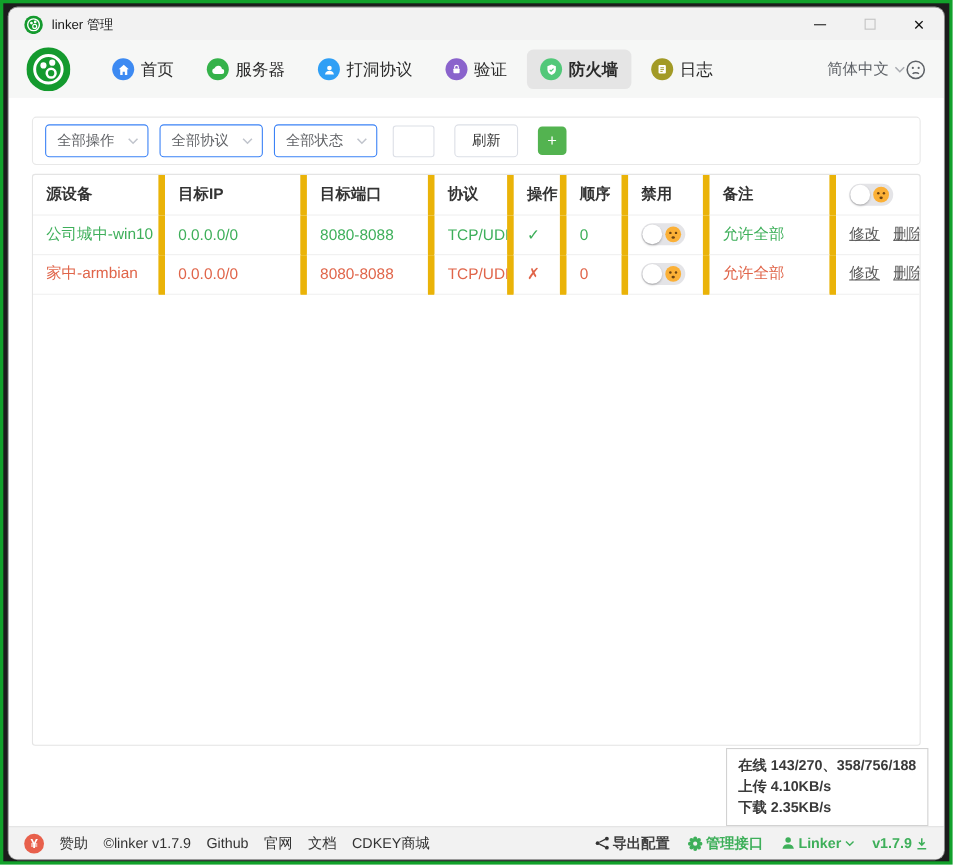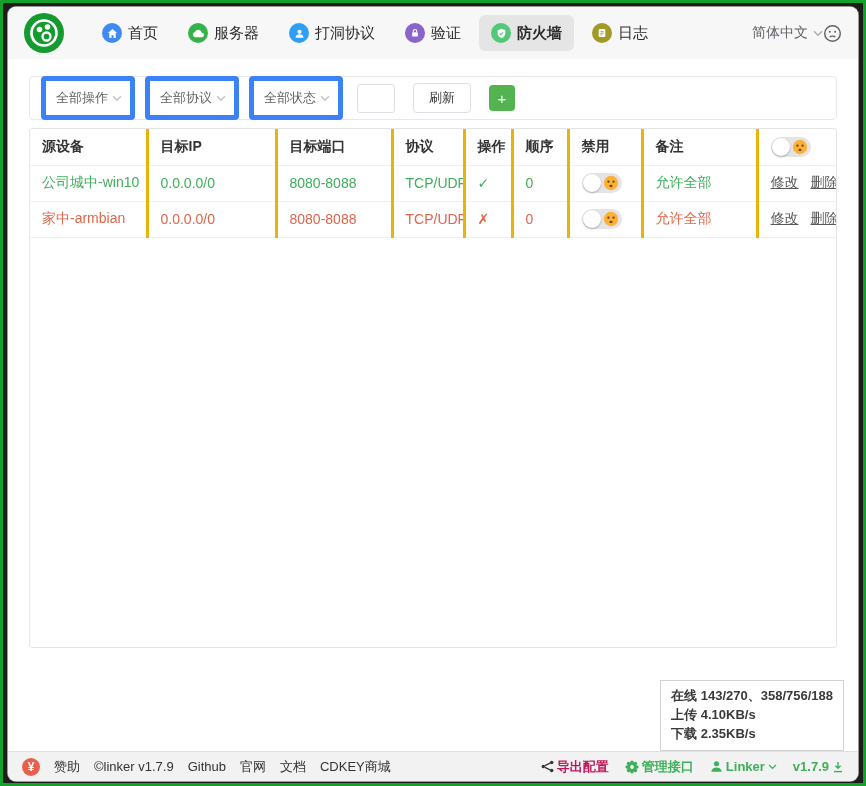--- a/index.html
+++ b/index.html
@@ -32,34 +32,34 @@
   .tabs { display:flex; align-items:center; gap:6px; }
   .tab { display:flex; align-items:center; gap:6px; padding:8px 12px; border-radius:6px; font-size:15px; color:#2b2b2b; cursor:pointer; white-space:nowrap; }
   .tab.active { background:#e5e5e5; font-weight:700; }
   .tab-icon { width:20px; height:20px; border-radius:50%; display:flex; align-items:center; justify-content:center; flex:0 0 auto; }
   .nav-right { margin-left:auto; display:flex; align-items:center; color:#5f6368; font-size:14px; }
   .lang { display:flex; align-items:center; gap:5px; cursor:pointer; }
   
   .main { flex:1 1 auto; background:#fff; position:relative; overflow:hidden; }
   .filter-panel { margin:17px 21px 0; height:44px; border:1px solid #e8e8e8; border-radius:4px;
     display:flex; align-items:center; padding:0 11px; gap:10px; }
-  .select { width:94px; height:44px; border:5px solid #3b82f6; border-radius:4px; background:#fff;
+  .select { width:94px; height:30px; border:1px solid #3b82f6; border-radius:4px; background:#fff;
     display:flex; align-items:center; justify-content:space-between; padding:0 8px 0 10px;
     font-size:13px; color:#606266; cursor:pointer; }
   .search-group { display:flex; align-items:center; margin-left:4px; }
   .search-label { font-size:14px; color:#3a3a3a; }
   .search-input { width:38px; height:29px; border:1px solid #dcdfe6; border-radius:3px; outline:none; font-size:13px; padding:0 4px; }
   .btn-refresh { height:30px; padding:0 15px; margin-left:8px; border:1px solid #dcdfe6; border-radius:4px;
     background:#fff; font-size:13px; color:#333; cursor:pointer; font-family:inherit; }
   .btn-add { width:26px; height:26px; margin-left:8px; border:none; border-radius:4px; background:#53b350;
     color:#fff; font-size:15px; line-height:1; cursor:pointer; font-family:inherit; }
   
   .table-panel { margin:8px 21px 0; height:520px; border:1px solid #e4e4e4; border-radius:3px; overflow:hidden; background:#fff; }
   table { width:100%; border-collapse:collapse; font-size:14px; table-layout:fixed; }
-  th,td { height:36px; padding:0 12px; text-align:left; border-right:3px solid #eab308; border-bottom:1px solid #f0f0f0; overflow:hidden; white-space:nowrap; }
+  th,td { height:36px; padding:0 12px; text-align:left; border-right:6px solid #eab308; border-bottom:1px solid #f0f0f0; overflow:hidden; white-space:nowrap; }
   th:last-child, td:last-child { border-right:none; }
   th { color:#333; font-weight:600; }
   .row-allow td { color:#3eaf5a; }
   .row-deny td { color:#e0654a; }
   td.links a { color:#5a5a5a; text-decoration:underline; margin-right:12px; cursor:pointer; font-size:14px; }
   td.links a:last-child { margin-right:0; }
   .check { font-weight:700; }
   
   .toggle { width:40px; height:20px; background:#e4e4e7; border-radius:10px; display:inline-flex; align-items:center; padding:1px; gap:2px; cursor:pointer; vertical-align:middle; }
   .knob { width:18px; height:18px; background:#fff; border-radius:50%; box-shadow:0 1px 2px rgba(0,0,0,.28); flex:0 0 auto; }
@@ -69,30 +69,51 @@
     padding:5px 10px 7px; font-size:13px; font-weight:600; color:#3a3a3a; line-height:19px; white-space:nowrap; }
   
   .footer { height:30px; background:#f2f2f2; border-top:1px solid #e0e0e0; display:flex; align-items:center;
     padding:0 14px; font-size:13px; color:#333; flex:0 0 auto; }
   .footer-left { display:flex; align-items:center; gap:14px; }
   .footer-left .flink { cursor:pointer; white-space:nowrap; }
   .sponsor-icon { width:18px; height:18px; border-radius:50%; background:#e8604c; color:#fff;
     display:flex; align-items:center; justify-content:center; font-size:12px; font-weight:700; cursor:pointer; }
   .footer-right { margin-left:auto; display:flex; align-items:center; gap:16px; font-weight:600; }
   .fr-item { display:flex; align-items:center; gap:3px; cursor:pointer; white-space:nowrap; }
-  .fr-dark { color:#be185d; }
+  .fr-dark { color:#404040; }
   .fr-green { color:#3eaf5a; }
 </style>
 </head>
 <body>
 
 <div class="shadow-layer"></div>
 
 <div class="window">
 
+  <div class="titlebar">
+    <svg class="title-logo" viewBox="0 0 40 40">
+      <circle cx="20" cy="20" r="20" fill="#149a2e"></circle>
+      <circle cx="20" cy="20" r="12.5" fill="none" stroke="#fff" stroke-width="3"></circle>
+      <circle cx="15.5" cy="16.5" r="3" fill="#fff"></circle>
+      <circle cx="23.5" cy="14" r="3" fill="#fff"></circle>
+      <circle cx="22.5" cy="23.5" r="4.2" fill="none" stroke="#fff" stroke-width="2.6"></circle>
+    </svg>
+    <span class="title-text">linker 管理</span>
+    <div class="win-controls">
+      <div class="win-btn">
+          <span class="min-glyph"></span>
+        </div>
+      <div class="win-btn">
+          <span class="max-glyph"></span>
+        </div>
+      <div class="win-btn">
+          <span class="close-glyph">×</span>
+        </div>
+    </div>
+  </div>
 
   <div class="navbar">
     <svg class="app-logo" viewBox="0 0 40 40">
       <circle cx="20" cy="20" r="20" fill="#149a2e"></circle>
       <circle cx="20" cy="20" r="12.5" fill="none" stroke="#fff" stroke-width="2.7"></circle>
       <circle cx="15.5" cy="16.5" r="2.8" fill="#fff"></circle>
       <circle cx="23.5" cy="14" r="2.8" fill="#fff"></circle>
       <circle cx="22.5" cy="23.5" r="4" fill="none" stroke="#fff" stroke-width="2.3"></circle>
     </svg>
 

